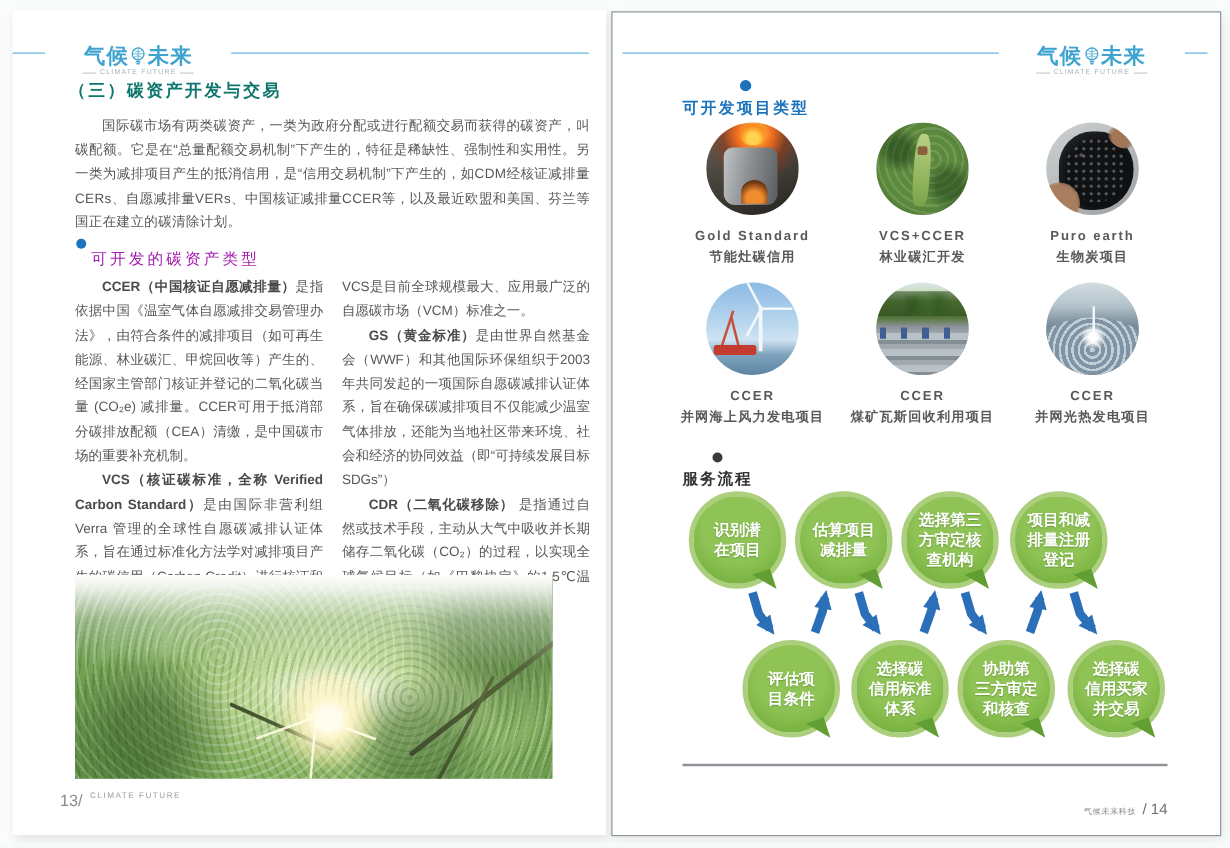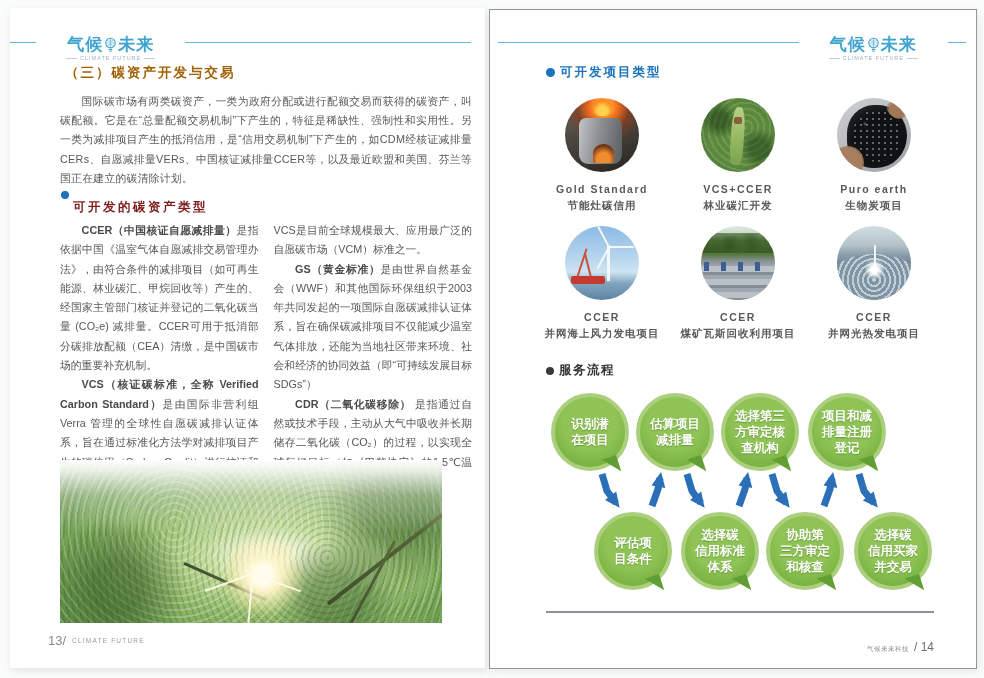--- a/index.html
+++ b/index.html
@@ -14,25 +14,25 @@
   .logo-row{position:absolute;display:flex;align-items:center;gap:24px;}
   .rule{height:1px;background:#66b5e2;}
   .rule.flex{flex:1;}
   .logo{display:flex;flex-direction:column;align-items:center;margin:0 6px;transform:translateY(6px);}
   .logo-main{display:flex;align-items:center;color:#3fa3cf;font-weight:bold;font-size:17px;letter-spacing:1px;line-height:1;}
   .logo-main svg{margin:0 1px;}
   .logo-sub{display:flex;align-items:center;gap:3px;font-size:5.5px;color:#9fb2bc;letter-spacing:1px;margin-top:2px;}
   .logo-sub i{display:block;width:11px;height:1px;background:#c3ced4;}
 
   
-  .sec-title{position:absolute;left:55px;top:56px;color:#a16207;font-weight:bold;font-size:13.5px;letter-spacing:2px;}
+  .sec-title{position:absolute;left:45px;top:56px;color:#0f766e;font-weight:bold;font-size:13.5px;letter-spacing:2px;}
   .intro{position:absolute;left:50px;top:84px;width:412px;font-size:10.8px;line-height:19.2px;color:#595757;
     text-align:justify;text-indent:2em;letter-spacing:.3px;}
   .dot{position:absolute;width:8px;height:8px;border-radius:50%;background:#1a73bb;}
-  .sub-title{position:absolute;left:63px;top:191px;color:#7f1d1d;font-weight:bold;font-size:12.5px;letter-spacing:2.5px;}
+  .sub-title{position:absolute;left:63px;top:191px;color:#a21caf;font-weight:normal;font-size:12.5px;letter-spacing:2.5px;}
   .cols{position:absolute;left:50px;top:213px;width:412px;display:flex;gap:15px;}
   .col{flex:1;font-size:10.8px;line-height:19.3px;color:#595757;text-align:justify;}
   .col p{margin:0;text-indent:2em;}
   .col p.no-indent{text-indent:0;}
   .col b{color:#4a4a4a;}
 
   
   .forest{position:absolute;left:50px;top:452px;width:382px;height:163px;overflow:hidden;
     background:
       radial-gradient(circle at 15% 78%, rgba(35,70,25,.45) 0 7%, transparent 20%),
@@ -43,26 +43,26 @@
       radial-gradient(ellipse at 55% 58%, #eef5d6 0 8%, #c3dc9b 22%, #93bb6b 45%, #6d9e4e 72%, #578340 100%);}
   .forest .fade{position:absolute;inset:0;background:linear-gradient(180deg,#fff 0%,rgba(255,255,255,.85) 7%,rgba(255,255,255,.35) 22%,rgba(255,255,255,0) 45%);}
   .forest .branch{position:absolute;background:linear-gradient(90deg,#3f4e2c,#5b6b3c);border-radius:3px;}
   .forest .b1{width:150px;height:4px;right:-20px;top:96px;transform:rotate(-38deg);}
   .forest .b2{width:110px;height:3px;right:18px;top:128px;transform:rotate(-62deg);}
   .forest .b3{width:90px;height:3px;left:120px;top:120px;transform:rotate(24deg);}
   .forest .sun{position:absolute;left:160px;top:72px;width:86px;height:86px;
     background:radial-gradient(circle,#fffdef 0 14%,rgba(255,246,204,.95) 26%,rgba(255,238,170,.35) 52%,transparent 70%);}
   .forest .ray{position:absolute;left:184px;top:113px;width:60px;height:1.5px;background:rgba(255,252,230,.9);transform-origin:9px 50%;}
 
-  .foot-left{position:absolute;left:38px;top:625px;display:flex;align-items:center;}
+  .foot-left{position:absolute;left:38px;top:625px;display:flex;align-items:flex-start;}
   .foot-num{font-size:13px;color:#8a8a8a;}
   .foot-label{font-size:6.5px;color:#9b9b9b;letter-spacing:1.2px;margin-left:6px;}
 
   
-  .r-sec{position:absolute;left:56px;top:54px;display:flex;align-items:center;gap:5px;}
+  .r-sec{position:absolute;left:56px;top:54px;display:flex;align-items:center;gap:5px;flex-direction:column;}
   .r-sec .bdot{width:9px;height:9px;border-radius:50%;background:#1a73bb;}
   .r-sec .btxt{color:#1a73bb;font-weight:bold;font-size:12.5px;letter-spacing:2px;}
   .r-sec.dark .bdot{background:#3a3a3a;width:8px;height:8px;}
   .r-sec.dark .btxt{color:#333;letter-spacing:1.5px;}
 
   .card{position:absolute;width:152px;font-weight:bold;}
   .photo{width:74px;height:74px;border-radius:50%;overflow:hidden;position:relative;margin:0 auto;}
   .card-title{text-align:center;font-size:10.5px;color:#58595b;letter-spacing:1.5px;margin-top:11px;}
   .card-sub{text-align:center;font-size:10.5px;color:#58595b;letter-spacing:1px;margin-top:4px;}
 

